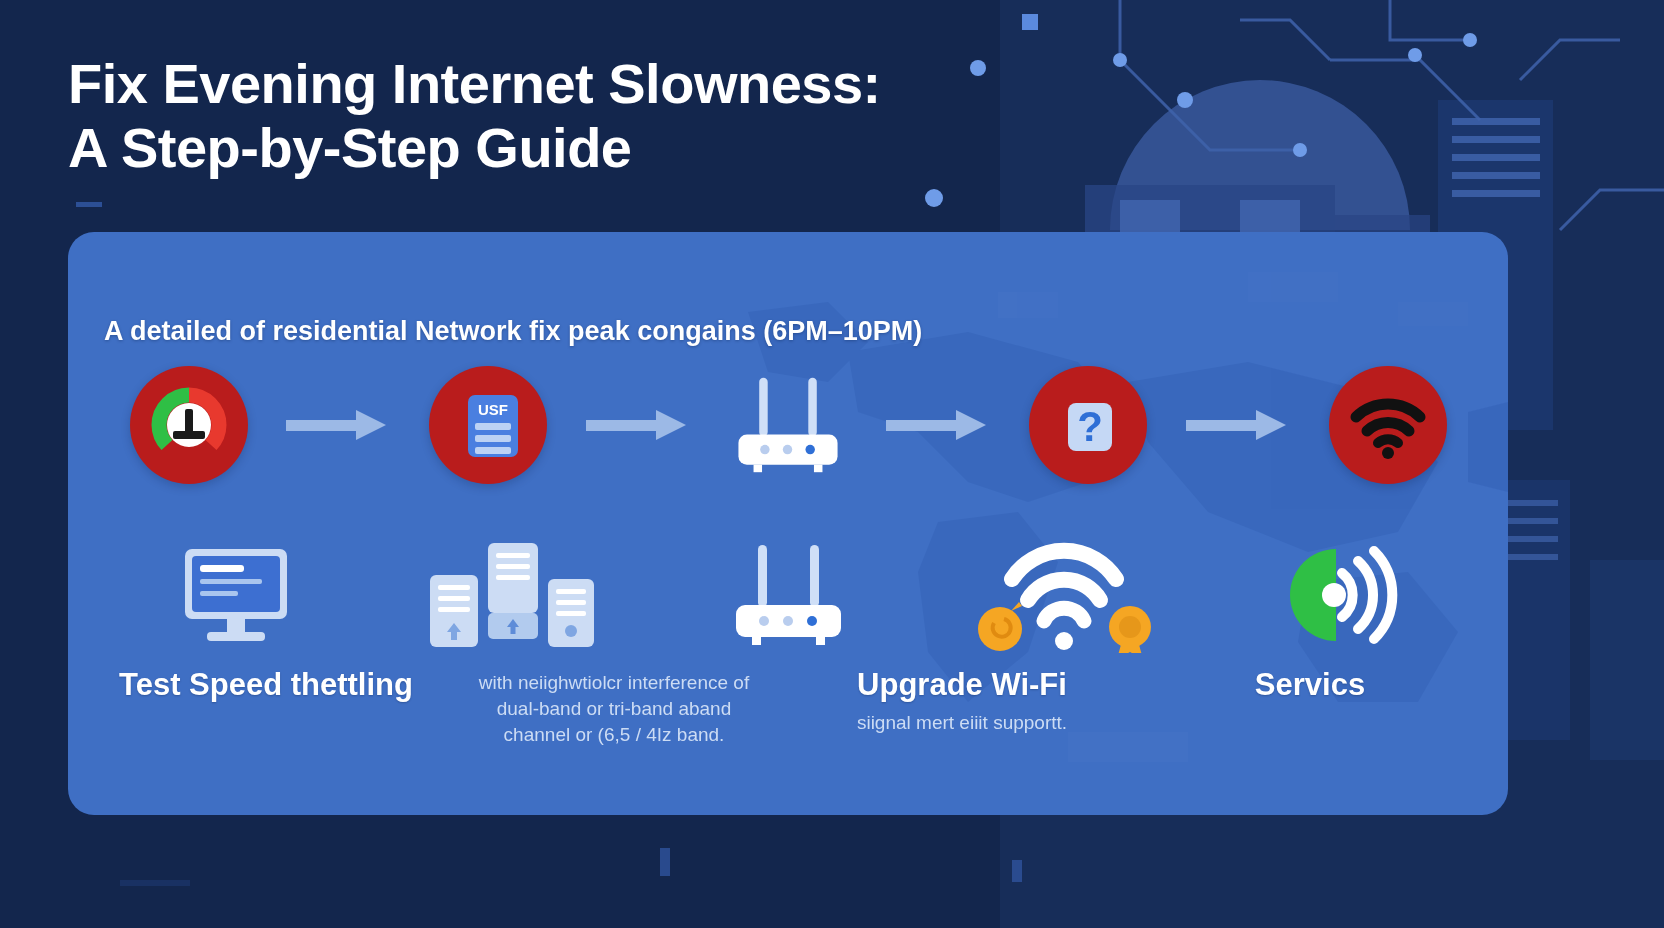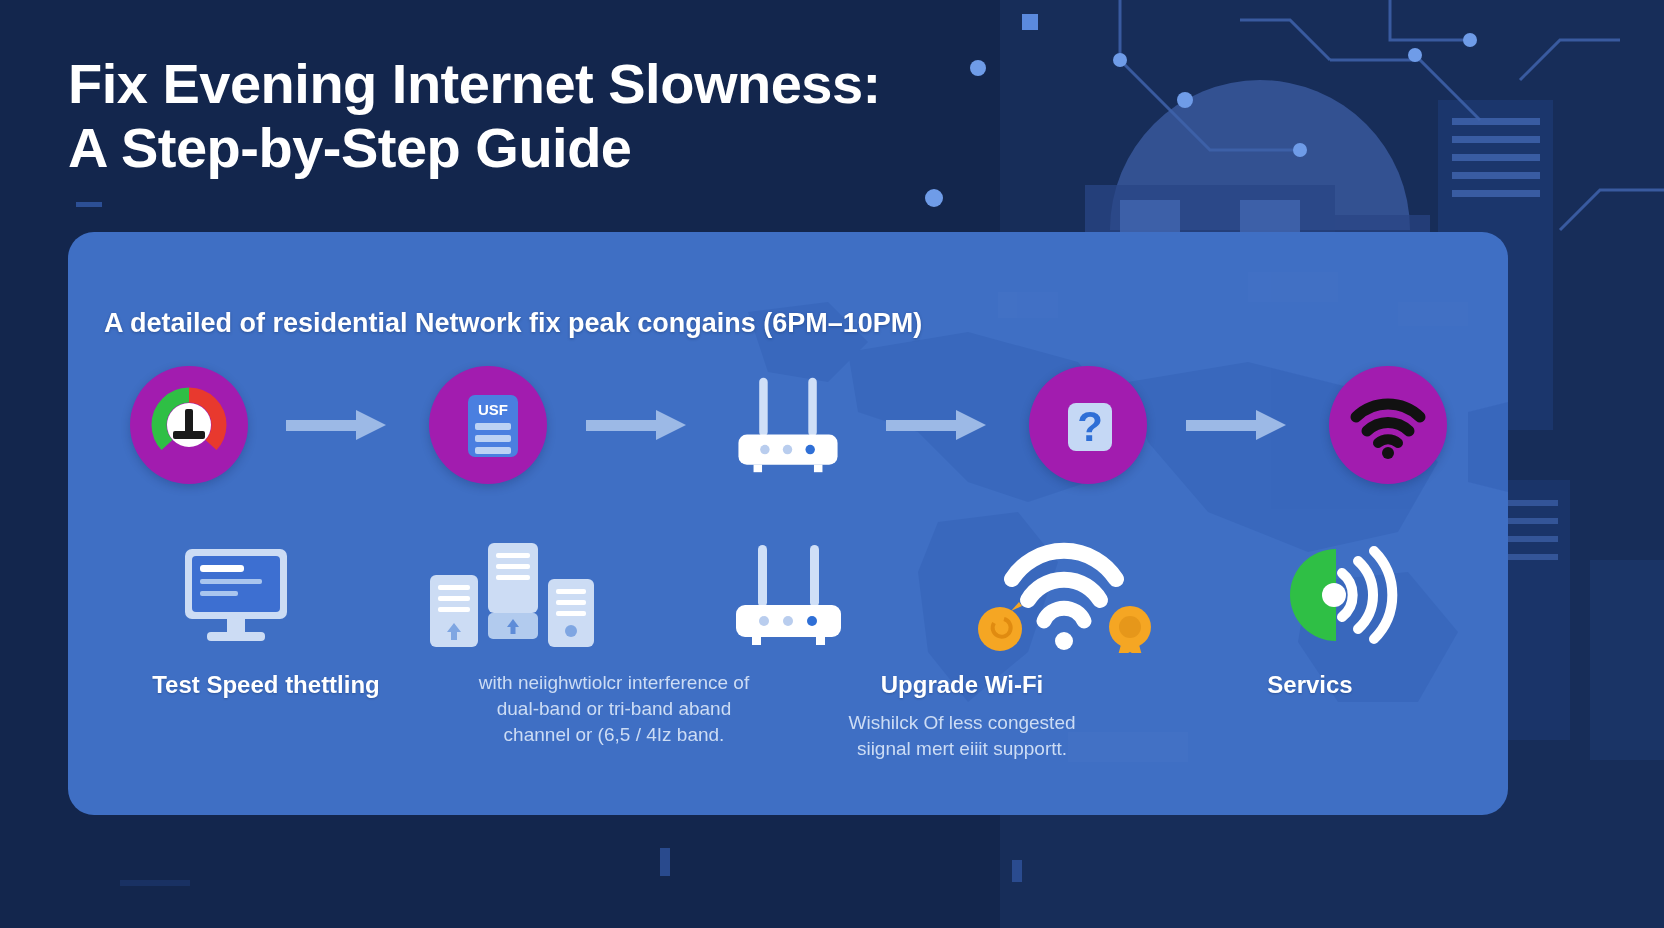--- a/index.html
+++ b/index.html
@@ -34,21 +34,21 @@
     background:#3f6fc4;
     border-radius:26px;
     z-index:4;
     overflow:hidden;
   }
   #card-map { position:absolute; inset:0; opacity:.42; }
   #card-inner { position:absolute; inset:0; z-index:3; }
 
   #subtitle {
     position:absolute;
-    left:36px; top:76px;
+    left:36px; top:84px;
     color:#ffffff;
     font-size:27px;
     font-weight:bold;
     white-space:nowrap;
     text-shadow:0 1px 3px rgba(10,30,70,.35);
   }
 
   
   #flow {
     position:absolute;
@@ -60,21 +60,21 @@
   }
   .flow-node {
     width:125px; height:125px;
     flex:0 0 125px;
     display:flex; align-items:center; justify-content:center;
     position:relative;
   }
   .disc {
     width:118px; height:118px;
     border-radius:50%;
-    background:#a21caf;
+    background:#b91c1c;
     display:flex; align-items:center; justify-content:center;
     box-shadow:0 3px 10px rgba(8,25,60,.22);
   }
   .disc.nodisc { background:transparent; box-shadow:none; }
   .arrow {
     flex:1 1 auto;
     height:40px;
     display:flex; align-items:center; justify-content:center;
     position:relative;
   }
@@ -97,21 +97,21 @@
   #captions {
     position:absolute;
     left:0; top:438px;
     width:1440px;
     display:flex;
     padding:0 24px;
   }
   .cap-cell { flex:1 1 0; padding:0 10px; text-align:center; }
   .cap-title {
     color:#ffffff;
-    font-size:24px;
+    font-size:31px;
     font-weight:bold;
     line-height:30px;
     margin-bottom:10px;
     text-shadow:0 1px 2px rgba(10,30,70,.3);
     white-space:nowrap;
   }
   .cap-body {
     color:#ccdcf4;
     font-size:19px;
     line-height:26px;
@@ -391,21 +391,20 @@
         <div class="cap-body">
           <div>with neiighwtiolcr interference of</div>
           <div>dual-band or tri-band aband</div>
           <div>channel or (6,5 / 4Iz band.</div>
         </div>
       </div>
 
       <div class="cap-cell">
         <div class="cap-title">Upgrade Wi-Fi</div>
         <div class="cap-body">
-          <div>Wishilck Of less congested</div>
           <div>siignal mert eiiit supportt.</div>
         </div>
       </div>
 
       <div class="cap-cell">
         <div class="cap-title">Servics</div>
         <div class="cap-body">
           <div></div>
           <div></div>
           <div></div>

